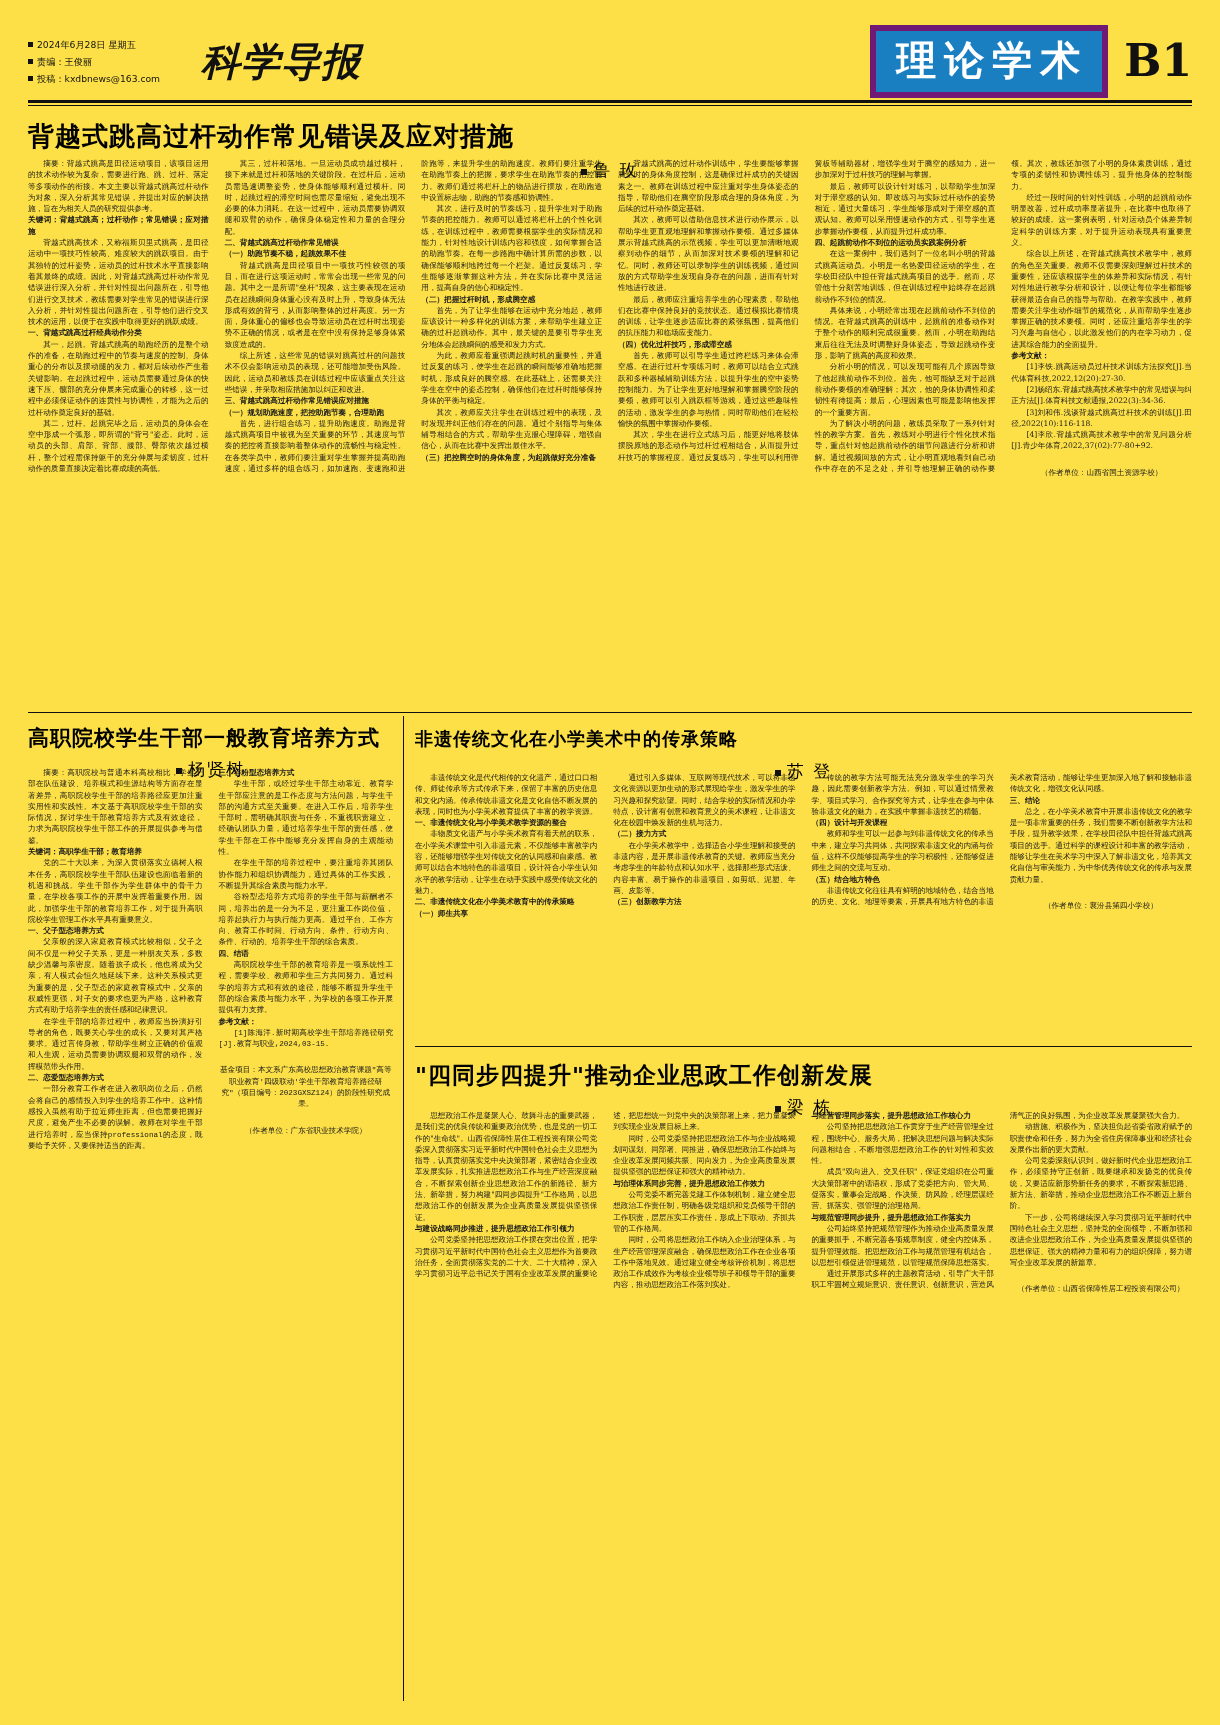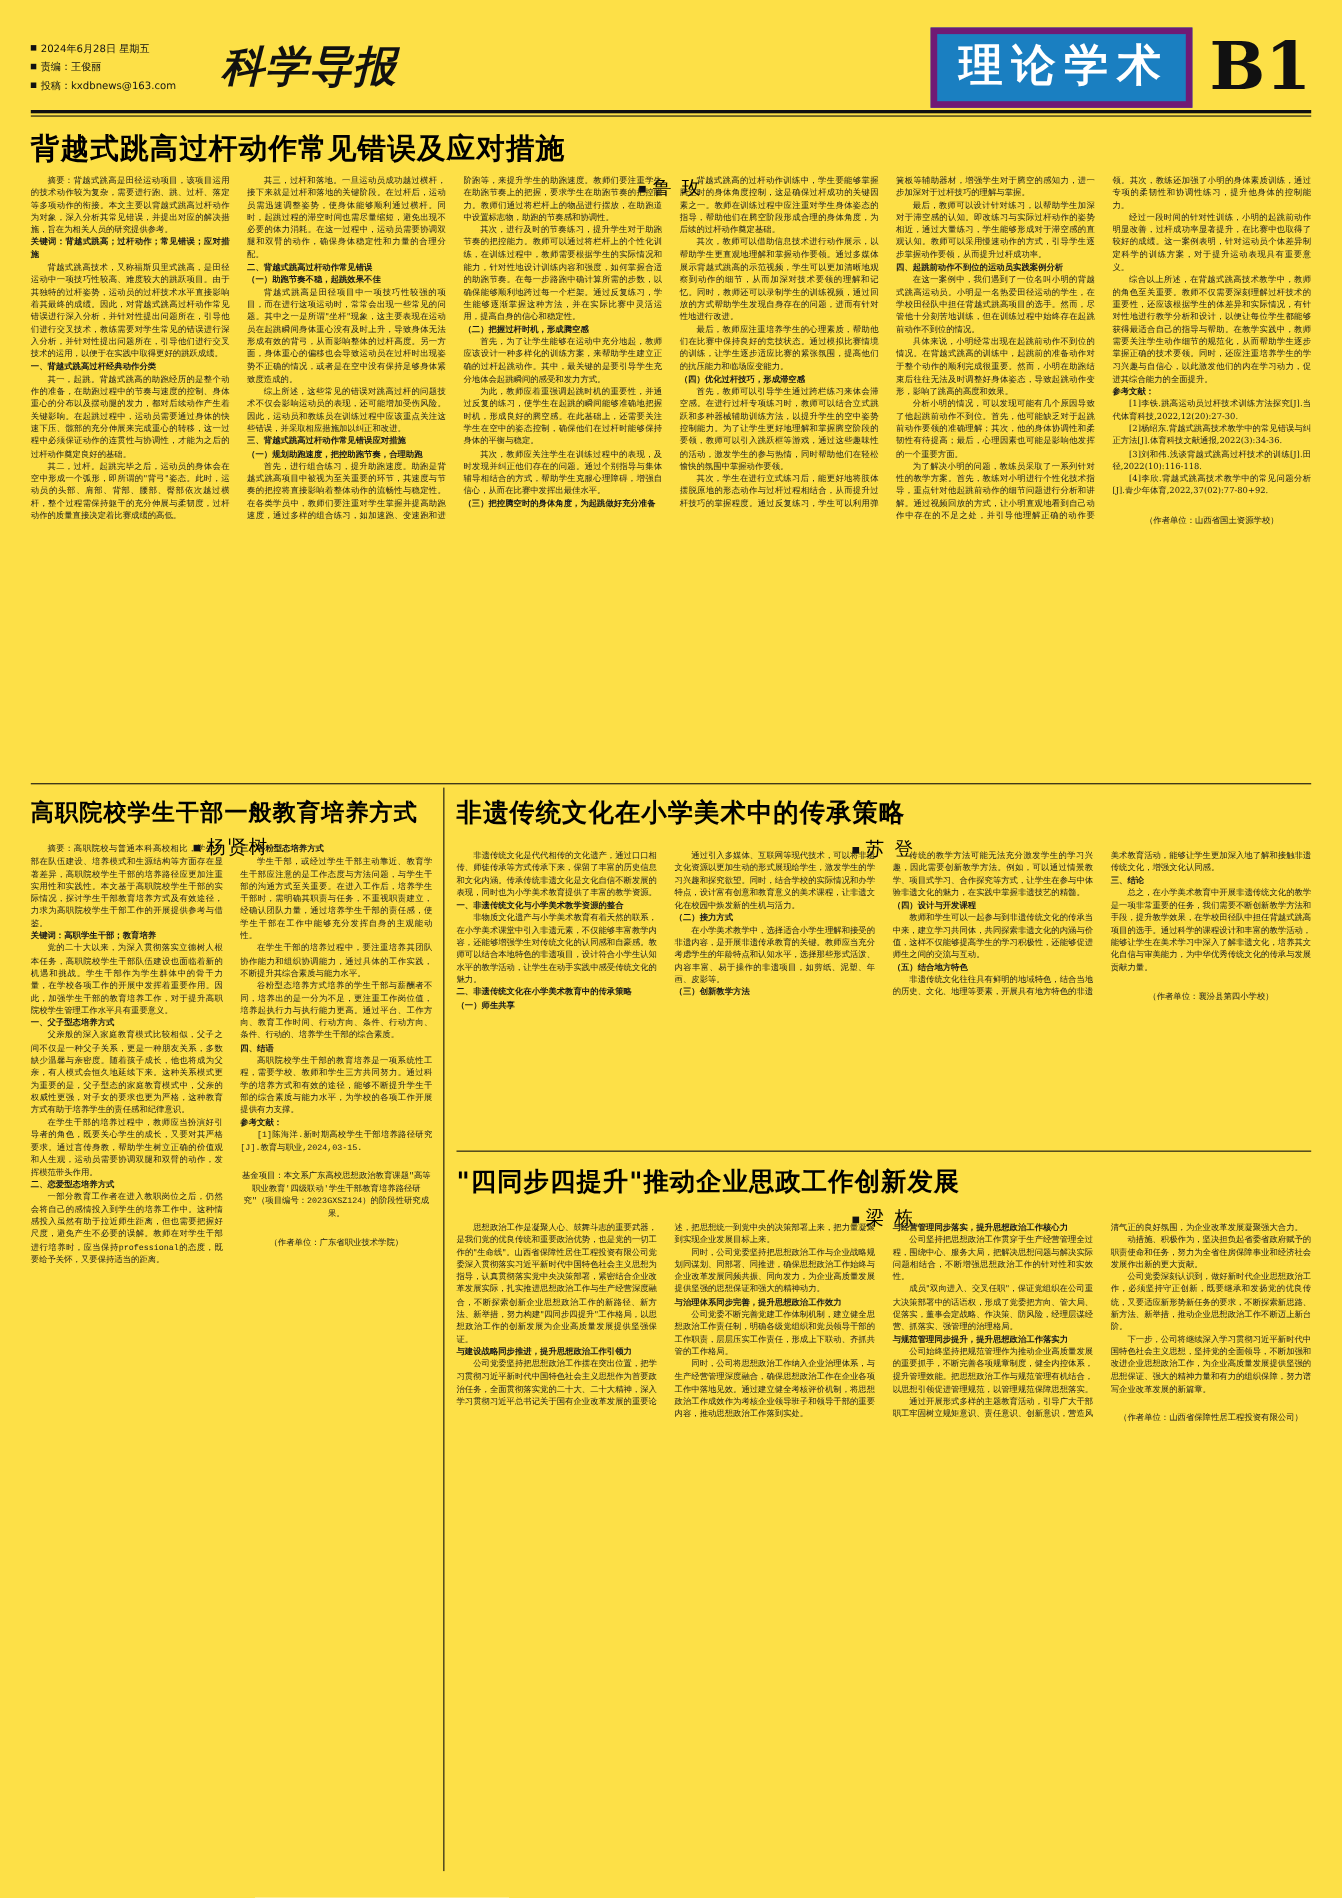--- a/index.html
+++ b/index.html
@@ -71,21 +71,21 @@
     font-weight: bold;
     font-size: 40px;
     letter-spacing: 8px;
     padding: 5px 14px 8px 20px;
     line-height: 48px;
     border: 6px solid #701a75;
   }
   .mh-pageno {
     font-family: "DejaVu Serif", "Liberation Serif", serif;
     font-weight: bold;
-    font-size: 60px;
+    font-size: 44px;
     margin-left: 16px;
     color: #111;
     line-height: 50px;
   }
   .rule-thick {
     position: absolute;
     left: 28px;
     width: 1164px;
     height: 2.5px;
     background: #111;
@@ -250,21 +250,21 @@
       <p>高职院校学生干部的教育培养是一项系统性工程，需要学校、教师和学生三方共同努力。通过科学的培养方式和有效的途径，能够不断提升学生干部的综合素质与能力水平，为学校的各项工作开展提供有力支撑。</p>
       <p class="sub">参考文献：</p>
       <p>[1]陈海洋.新时期高校学生干部培养路径研究[J].教育与职业,2024,03-15.</p>
       <p class="sig">基金项目：本文系广东高校思想政治教育课题"高等职业教育'四级联动'学生干部教育培养路径研究"（项目编号：2023GXSZ124）的阶段性研究成果。</p>
       <p class="sig">（作者单位：广东省职业技术学院）</p>
     </div>
 
   <div class="vrule" style="left:403px; top:716px; height:985px;"></div>
 
   <div class="article" style="left:415px; top:718px; width:777px;">
-    <div class="headline" style="font-size:23px; line-height:29px; margin:6px 0 4px 0;">非遗传统文化在小学美术中的传承策略</div>
+    <div class="headline" style="font-size:18px; line-height:29px; margin:6px 0 4px 0;">非遗传统文化在小学美术中的传承策略</div>
     <div class="byline"><span class="sq"></span><span>苏 登</span></div>
   </div>
 
   <div class="cols" id="a3body" style="position:absolute; left:415px; top:772px; width:777px; height:265px; column-count:4;">
       <p>非遗传统文化是代代相传的文化遗产，通过口口相传、师徒传承等方式传承下来，保留了丰富的历史信息和文化内涵。传承传统非遗文化是文化自信不断发展的表现，同时也为小学美术教育提供了丰富的教学资源。</p>
       <p class="sub">一、非遗传统文化与小学美术教学资源的整合</p>
       <p>非物质文化遗产与小学美术教育有着天然的联系，在小学美术课堂中引入非遗元素，不仅能够丰富教学内容，还能够增强学生对传统文化的认同感和自豪感。教师可以结合本地特色的非遗项目，设计符合小学生认知水平的教学活动，让学生在动手实践中感受传统文化的魅力。</p>
       <p class="sub">二、非遗传统文化在小学美术教育中的传承策略</p>
       <p class="sub">（一）师生共享</p>
       <p>通过引入多媒体、互联网等现代技术，可以将非遗文化资源以更加生动的形式展现给学生，激发学生的学习兴趣和探究欲望。同时，结合学校的实际情况和办学特点，设计富有创意和教育意义的美术课程，让非遗文化在校园中焕发新的生机与活力。</p>

